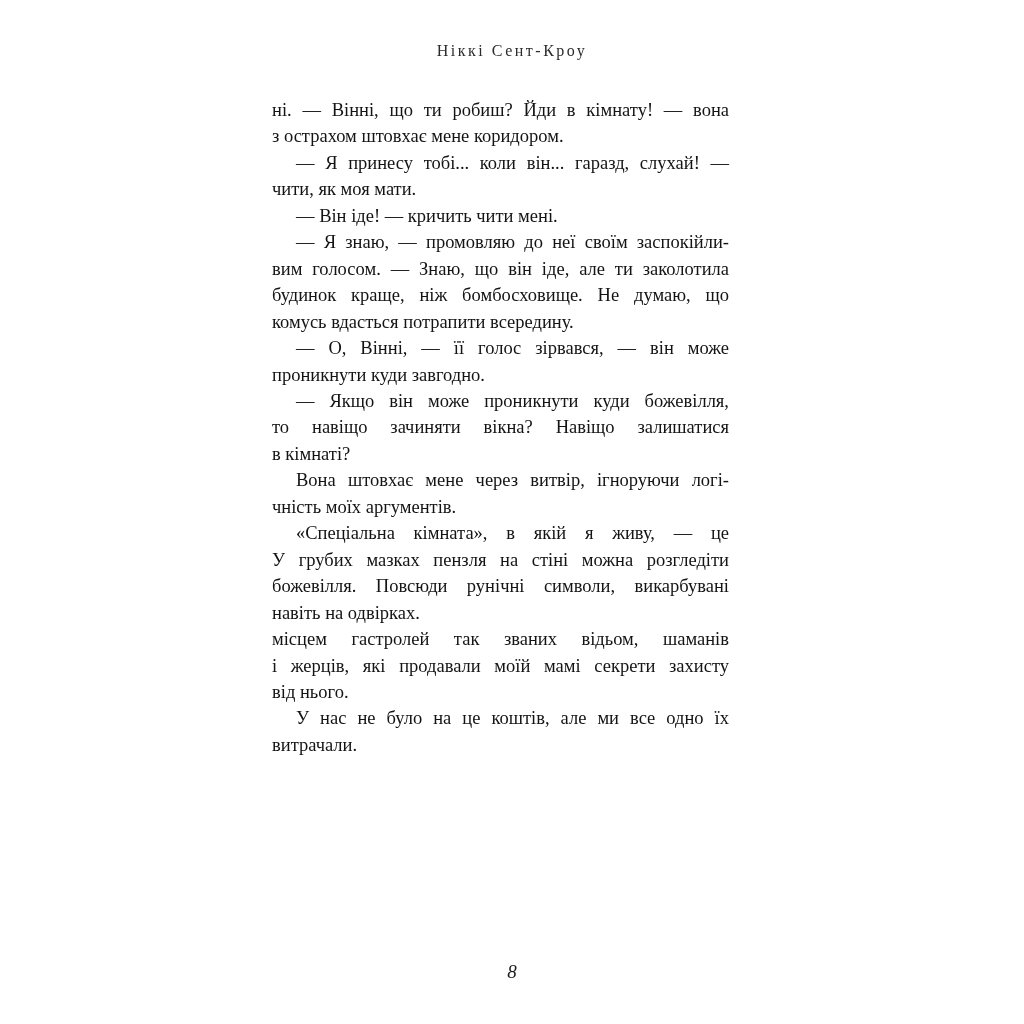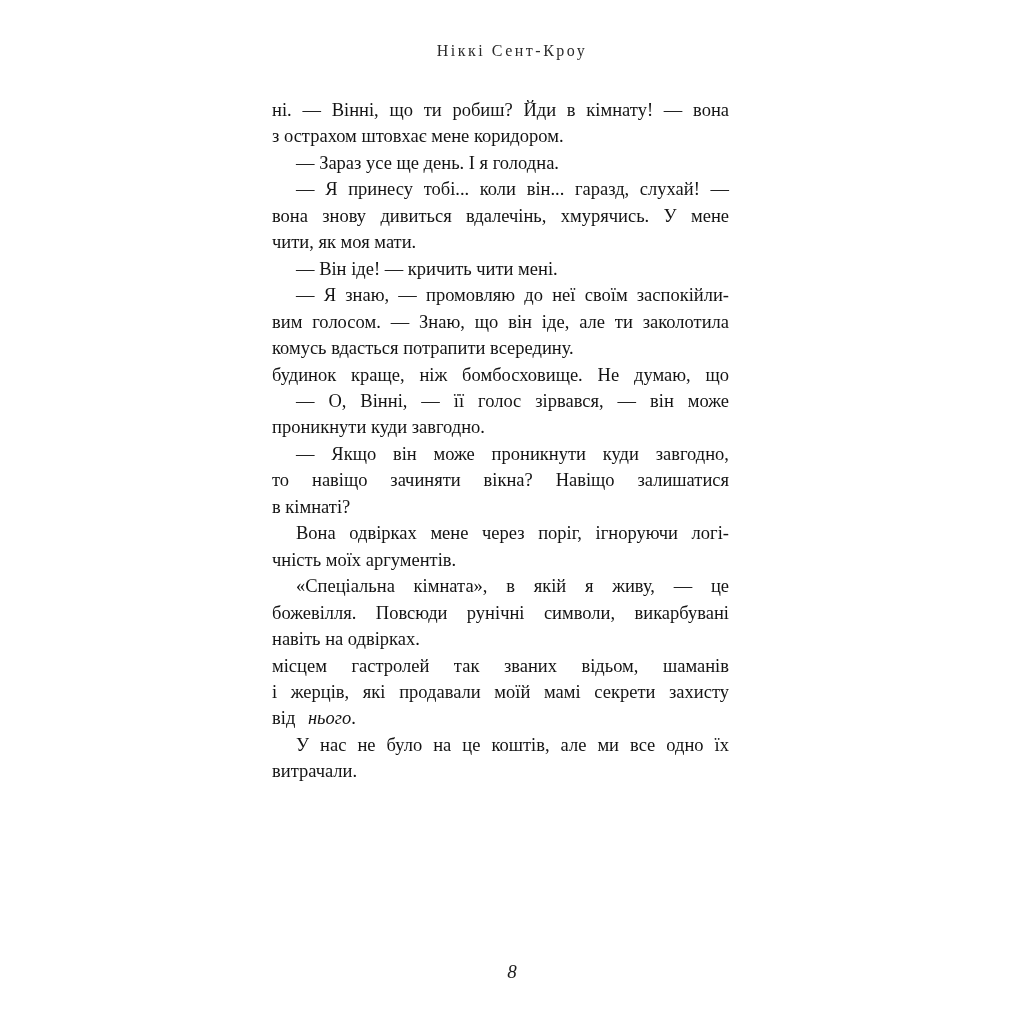--- a/index.html
+++ b/index.html
@@ -38,22 +38,20 @@
     text-align: justify;
     text-align-last: justify;
   }
   .line.last {
     text-align-last: left;
   }
   .line.indent {
     text-indent: 24px;
   }
   .it {
-    font-style: italic;
-    margin-left: 8px;
   }
   .page-number {
     position: absolute;
     top: 961px;
     left: 0;
     width: 100%;
     text-align: center;
     font-style: italic;
     font-size: 19px;
     color: #1c1c1c;
@@ -61,37 +59,36 @@
 </style>
 </head>
 <body>
 
 <div class="page">
   <div class="running-header">Ніккі Сент-Кроу</div>
 
   <div class="text-block">
       <div class="line">ні. — Вінні, що ти робиш? Йди в кімнату! — вона</div>
       <div class="line last">з острахом штовхає мене коридором.</div>
-      <div class="line indent last">— Зараз усе ще день. І я голодна.</div>
       <div class="line indent">— Я принесу тобі... коли він... гаразд, слухай! —</div>
-      <div class="line">вона знову дивиться вдалечінь, хмурячись. У мене</div>
       <div class="line last">чити, як моя мати.</div>
       <div class="line indent last">— Він іде! — кричить чити мені.</div>
       <div class="line indent">— Я знаю, — промовляю до неї своїм заспокійли-</div>
       <div class="line">вим голосом. — Знаю, що він іде, але ти заколотила</div>
+      <div class="line">будинок краще, ніж бомбосховище. Не думаю, що</div>
       <div class="line last">комусь вдасться потрапити всередину.</div>
-      <div class="line">будинок краще, ніж бомбосховище. Не думаю, що</div>
       <div class="line indent">— О, Вінні, — її голос зірвався, — він може</div>
       <div class="line last">проникнути куди завгодно.</div>
-      <div class="line indent">— Якщо він може проникнути куди завгодно,</div>
+      <div class="line indent">— Якщо він може проникнути куди божевілля,</div>
       <div class="line">то навіщо зачиняти вікна? Навіщо залишатися</div>
       <div class="line last">в кімнаті?</div>
-      <div class="line indent">Вона одвірках мене через поріг, ігноруючи логі-</div>
+      <div class="line indent">Вона штовхає мене через витвір, ігноруючи логі-</div>
       <div class="line last">чність моїх аргументів.</div>
       <div class="line indent">«Спеціальна кімната», в якій я живу, — це</div>
+      <div class="line">У грубих мазках пензля на стіні можна розгледіти</div>
       <div class="line">божевілля. Повсюди рунічні символи, викарбувані</div>
       <div class="line last">навіть на одвірках.</div>
       <div class="line">місцем гастролей так званих відьом, шаманів</div>
       <div class="line">і жерців, які продавали моїй мамі секрети захисту</div>
       <div class="line last"><span>від </span><span class="it">нього</span><span>.</span></div>
       <div class="line indent">У нас не було на це коштів, але ми все одно їх</div>
       <div class="line last">витрачали.</div>
     </div>
 
   <div class="page-number">8</div>

